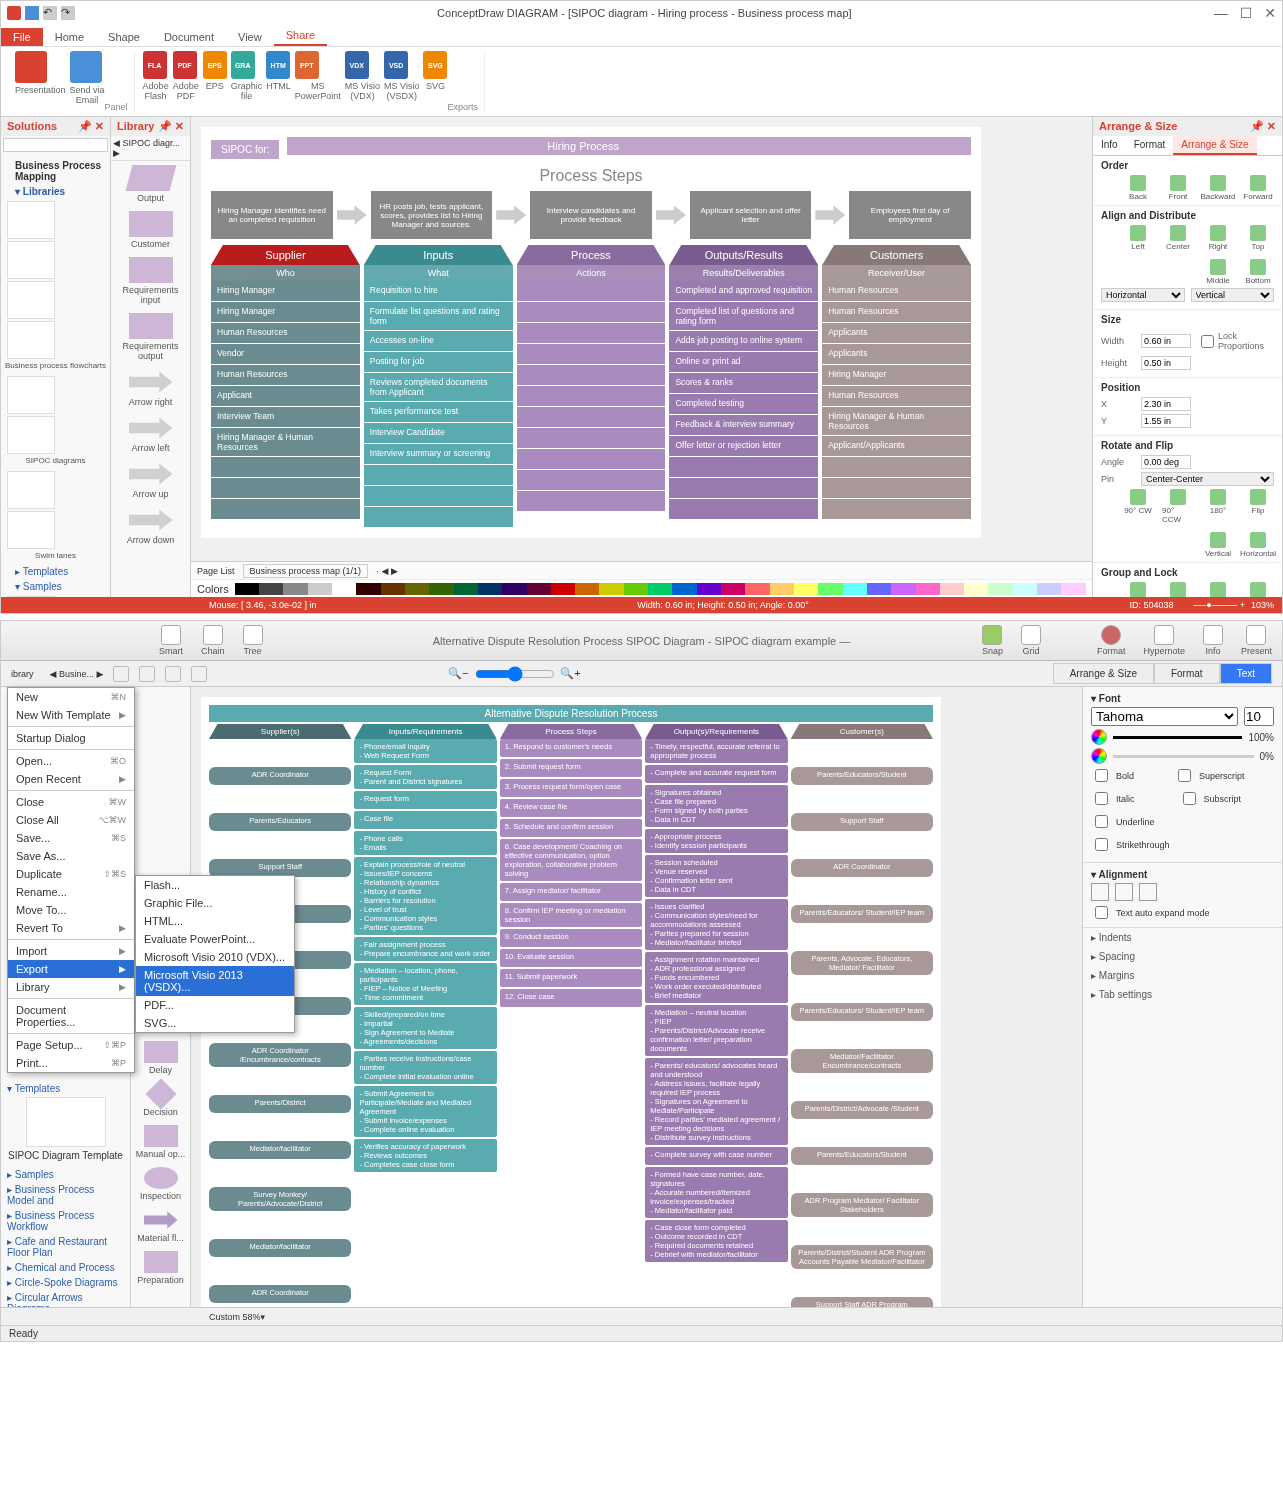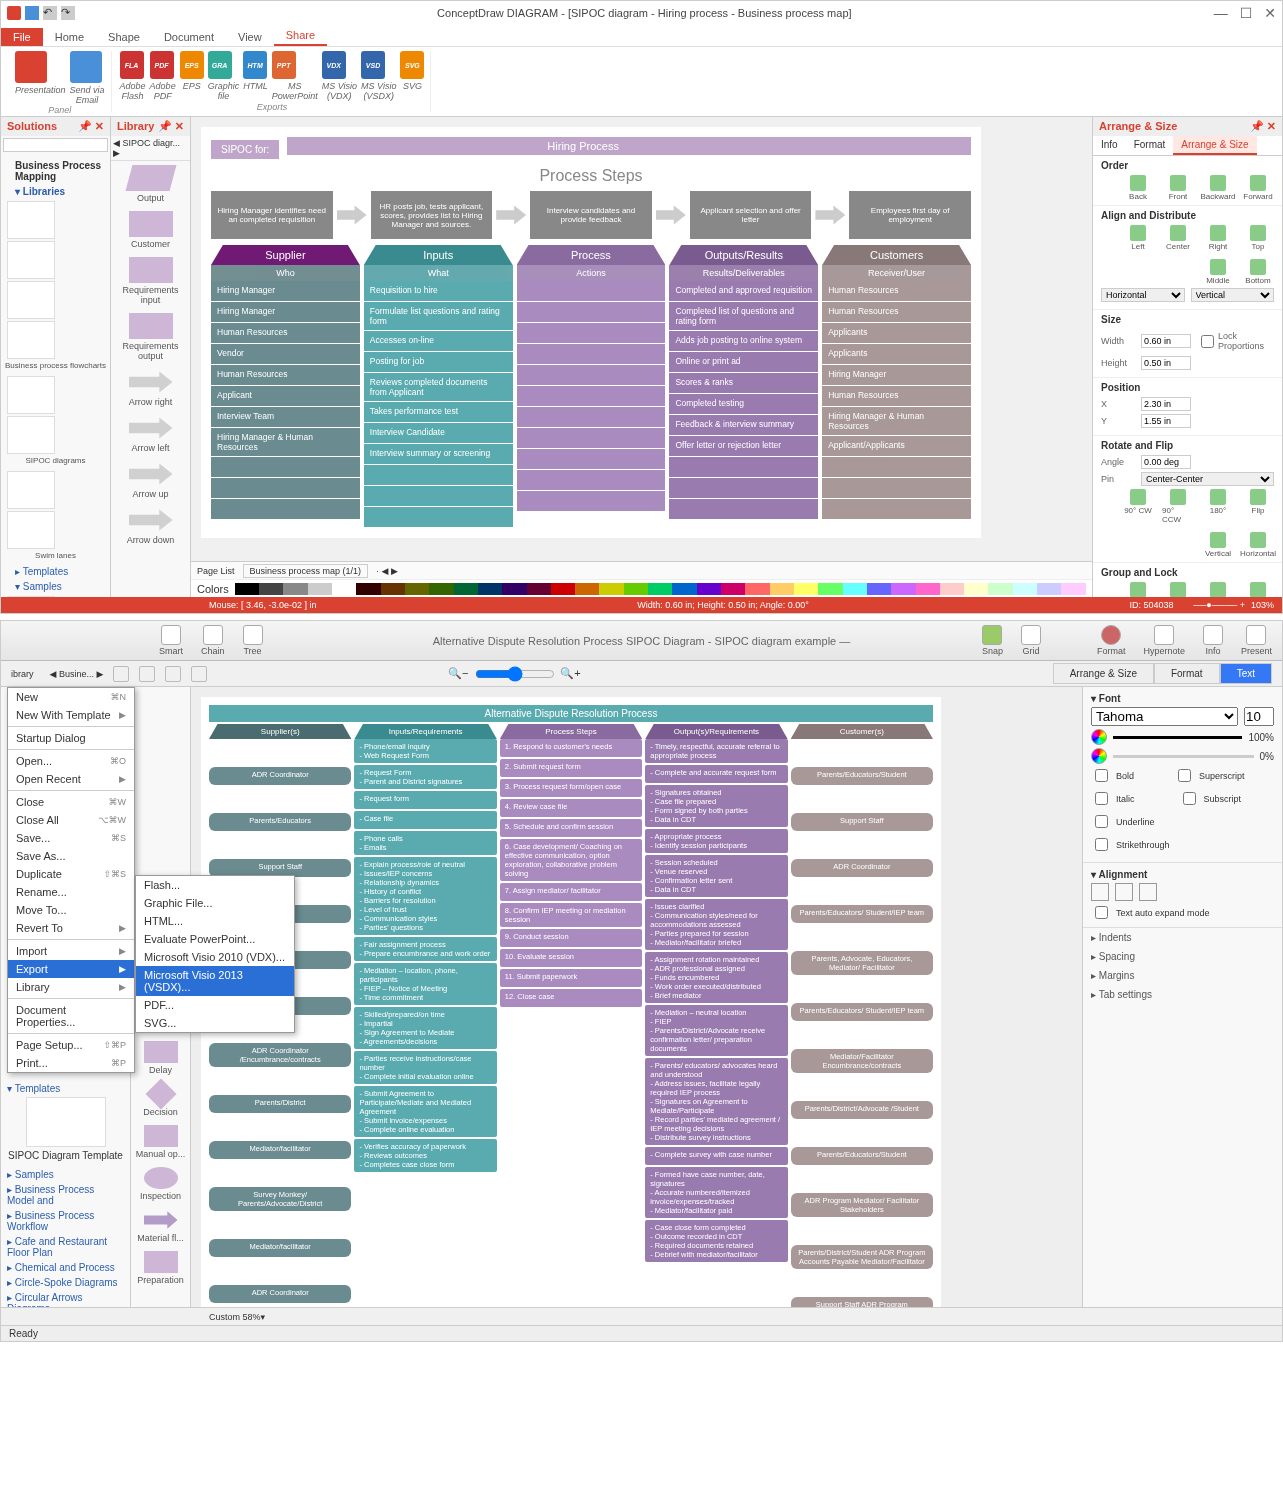--- a/index.html
+++ b/index.html
@@ -10,21 +10,21 @@
 .win-titlebar { display:flex; align-items:center; height:24px; background:#fff; padding:0 6px; }
 .win-titlebar .qat { display:flex; gap:4px; align-items:center; }
 .win-titlebar .qat span { width:14px; height:14px; display:inline-block; }
 .win-titlebar .title { flex:1; text-align:center; font-size:11px; color:#444; }
 .win-controls { display:flex; gap:12px; font-size:14px; color:#666; }
 .menubar { display:flex; gap:0; background:#fff; border-bottom:1px solid #ddd; height:22px; align-items:flex-end; }
 .menubar .tab { padding:3px 12px; font-size:11px; color:#555; cursor:pointer; }
 .menubar .tab.file { background:#D94130; color:#fff; }
 .menubar .tab.active { color:#D94130; border-bottom:2px solid #D94130; }
 .ribbon { display:flex; background:#fff; border-bottom:1px solid #ccc; height:70px; padding:4px 8px; gap:2px; }
-.ribbon .group { display:flex; flex-direction:column; align-items:center; border-right:1px solid #eee; padding:0 6px;font-style:italic; }
+.ribbon .group { display:flex; flex-direction:row; border-right:1px solid #eee; padding:0 6px; }
 .ribbon .group .icons { display:flex; gap:4px; }
 .ribbon .group .icon-big { width:32px; height:32px; border-radius:3px; display:flex; align-items:center; justify-content:center; font-size:9px; color:#fff; font-weight:bold; }
 .ribbon .group .lbl { font-size:9px; color:#666; margin-top:2px; text-align:center; }
 .ribbon .group-label { font-size:9px; color:#888; margin-top:auto; }
 
 .win-body { display:flex; height:480px; }
 .panel { border-right:1px solid #ccc; background:#f8f8f8; display:flex; flex-direction:column; }
 .panel-hdr { background:#eee; padding:3px 6px; font-size:11px; font-weight:bold; color:#D94130; display:flex; justify-content:space-between; }
 .solutions { width:110px; overflow:hidden; }
 .solutions .tree { padding:4px; font-size:10px; }
@@ -49,21 +49,21 @@
 .sipoc-for-bar { background:#BFA5C9; height:18px; display:flex; align-items:center; padding-left:260px; color:#fff; font-size:11px; margin-bottom:6px; }
 .sipoc-for-row { display:flex; align-items:center; gap:8px; margin-bottom:6px; }
 .process-strip { display:flex; gap:4px; margin:6px 0; }
 .process-strip .step { flex:1; background:#888; color:#fff; font-size:8px; padding:6px 4px; text-align:center; min-height:48px; display:flex; align-items:center; justify-content:center; }
 .process-strip .arrow { width:30px; background:#ccc; clip-path:polygon(0 30%,60% 30%,60% 10%,100% 50%,60% 90%,60% 70%,0 70%); align-self:center; height:24px; }
 .sipoc-cols { display:flex; gap:4px; }
 .sipoc-col { flex:1; }
 .sipoc-col .hdr { color:#fff; padding:4px; text-align:center; font-size:11px; }
 .sipoc-col .sub { color:#fff; padding:3px; text-align:center; font-size:9px; opacity:.85; }
 .sipoc-col .cell { color:#fff; padding:4px 6px; font-size:8.5px; margin-bottom:1px; min-height:20px; }
-.c-sup .hdr{background:#701a75;} .c-sup .sub{background:#5a7b7f;} .c-sup .cell{background:#6a8b8f;}
+.c-sup .hdr{background:#b91c1c;} .c-sup .sub{background:#5a7b7f;} .c-sup .cell{background:#6a8b8f;}
 .c-inp .hdr{background:#3a8b8f;} .c-inp .sub{background:#4a9b9f;} .c-inp .cell{background:#5aabaf;}
 .c-pro .hdr{background:#8a6b9f;} .c-pro .sub{background:#9a7baf;} .c-pro .cell{background:#aa8bbf;}
 .c-out .hdr{background:#7a5b8f;} .c-out .sub{background:#8a6b9f;} .c-out .cell{background:#9a7baf;}
 .c-cus .hdr{background:#887878;} .c-cus .sub{background:#988888;} .c-cus .cell{background:#a89898;}
 .sipoc-col .hdr { clip-path:polygon(8% 0,92% 0,100% 100%,0 100%); }
 
 .page-bar { display:flex; align-items:center; height:18px; border-top:1px solid #ccc; font-size:9px; padding:0 6px; gap:8px; background:#fafafa; }
 .color-bar { height:18px; display:flex; align-items:center; padding:0 6px; gap:6px; background:#fff; border-top:1px solid #eee; }
 .color-swatches { display:flex; height:12px; flex:1; }
 .color-swatches span { flex:1; }

